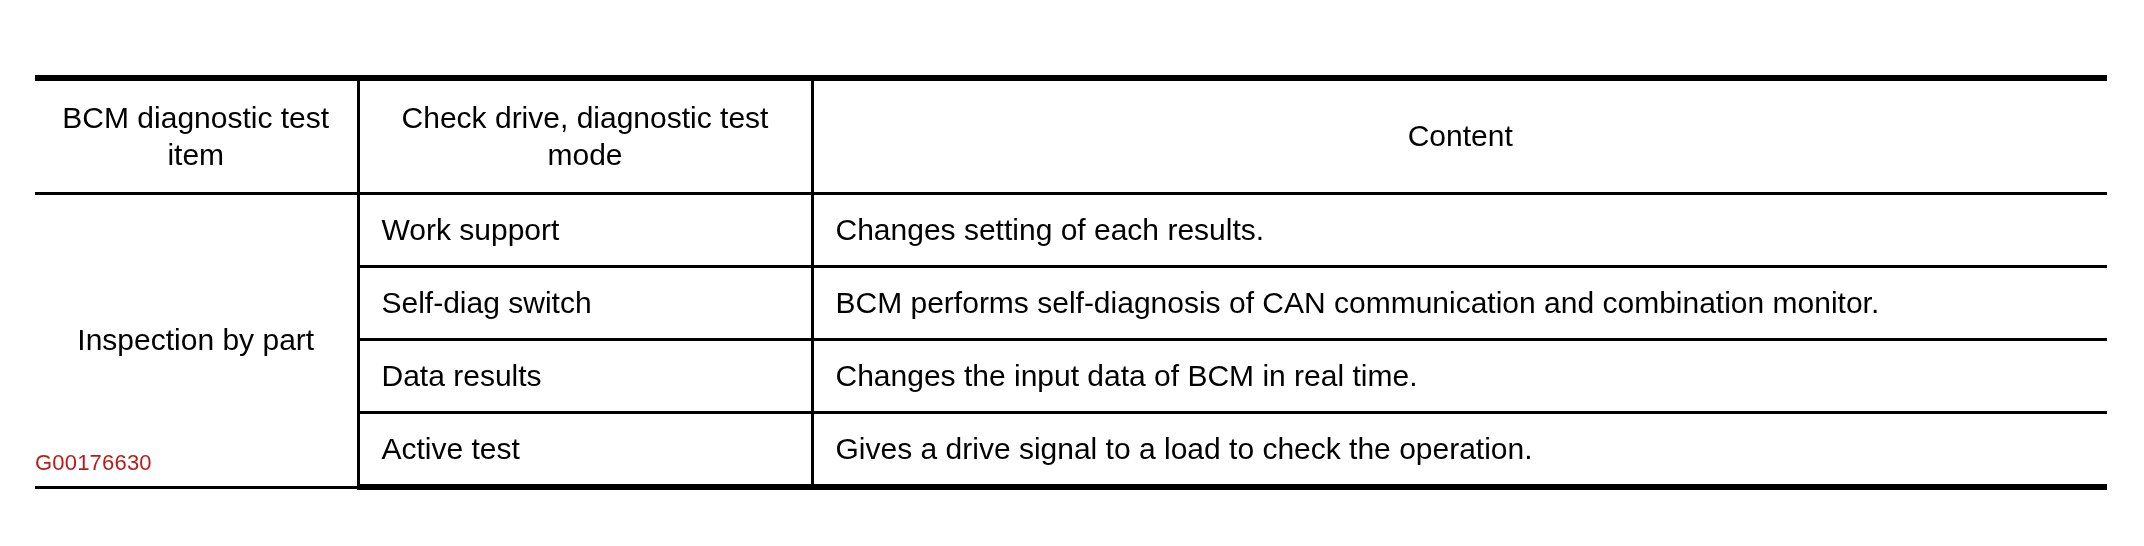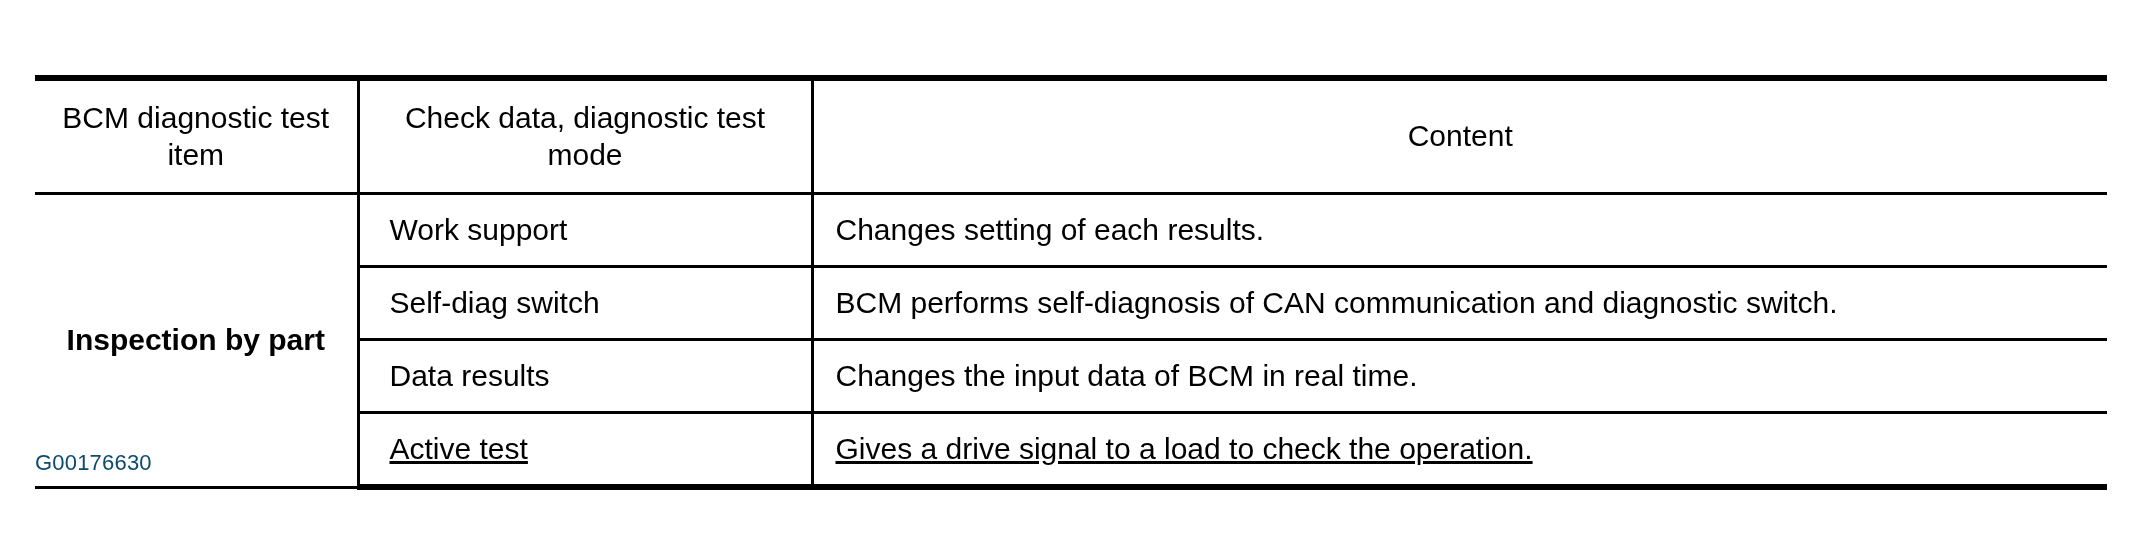--- a/index.html
+++ b/index.html
@@ -40,21 +40,20 @@
   table.spec-table col.c1 { width: 323px; }
   table.spec-table col.c2 { width: 454px; }
   table.spec-table col.c3 { width: 1295px; }
 
   
   table.spec-table thead tr.head-row > * {
     border-top: 6px solid #000;
   }
   table.spec-table tbody tr:last-child > * {
     border-bottom: 6px solid #000;
-    text-decoration: underline;
   }
 
   
   table.spec-table thead tr.head-row > * {
     border-bottom: 3px solid #000;
   }
   table.spec-table tbody tr > * {
     border-bottom: 3px solid #000;
   }
   table.spec-table tbody tr:last-child > * {
@@ -84,71 +83,70 @@
   .hdr-content {
   }
 
   
   .body-row td {
     height: 62px;
   }
   .cell-item {
     text-align: center;
     padding: 4px 14px;
-    font-weight: bold;
   }
   .cell-mode {
     text-align: left;
-    padding: 4px 30px;
+    padding: 4px 22px;
   }
   .cell-content {
     text-align: left;
     padding: 4px 22px;
   }
 
   
   .footer-code {
     position: absolute;
     left: 35px;
     top: 450px;
     font-size: 22px;
     line-height: 1.2;
     letter-spacing: 0.2px;
-    color: #0c4a6e;
+    color: #b91c1c;
     white-space: nowrap;
   }
 </style>
 </head>
 <body>
 
 <div id="page">
 
   <div class="table-wrap">
     <table class="spec-table">
       <colgroup>
         <col class="c1">
         <col class="c2">
         <col class="c3">
       </colgroup>
       <thead>
         <tr class="head-row">
           <th class="hdr">BCM diagnostic test item</th>
-          <th class="hdr div-left">Check data, diagnostic test mode</th>
+          <th class="hdr div-left">Check drive, diagnostic test mode</th>
           <th class="hdr hdr-content div-left">Content</th>
         </tr>
       </thead>
       <tbody>
         <tr class="body-row">
           <td class="cell-item" rowspan="4">Inspection by part</td>
           <td class="cell-mode div-left">Work support</td>
           <td class="cell-content div-left">Changes setting of each results.</td>
         </tr>
         <tr class="body-row">
           <td class="cell-mode div-left">Self-diag switch</td>
-          <td class="cell-content div-left">BCM performs self-diagnosis of CAN communication and diagnostic switch.</td>
+          <td class="cell-content div-left">BCM performs self-diagnosis of CAN communication and combination monitor.</td>
         </tr>
         <tr class="body-row">
           <td class="cell-mode div-left">Data results</td>
           <td class="cell-content div-left">Changes the input data of BCM in real time.</td>
         </tr>
         <tr class="body-row">
           <td class="cell-mode div-left">Active test</td>
           <td class="cell-content div-left">Gives a drive signal to a load to check the operation.</td>
         </tr>
       </tbody>

